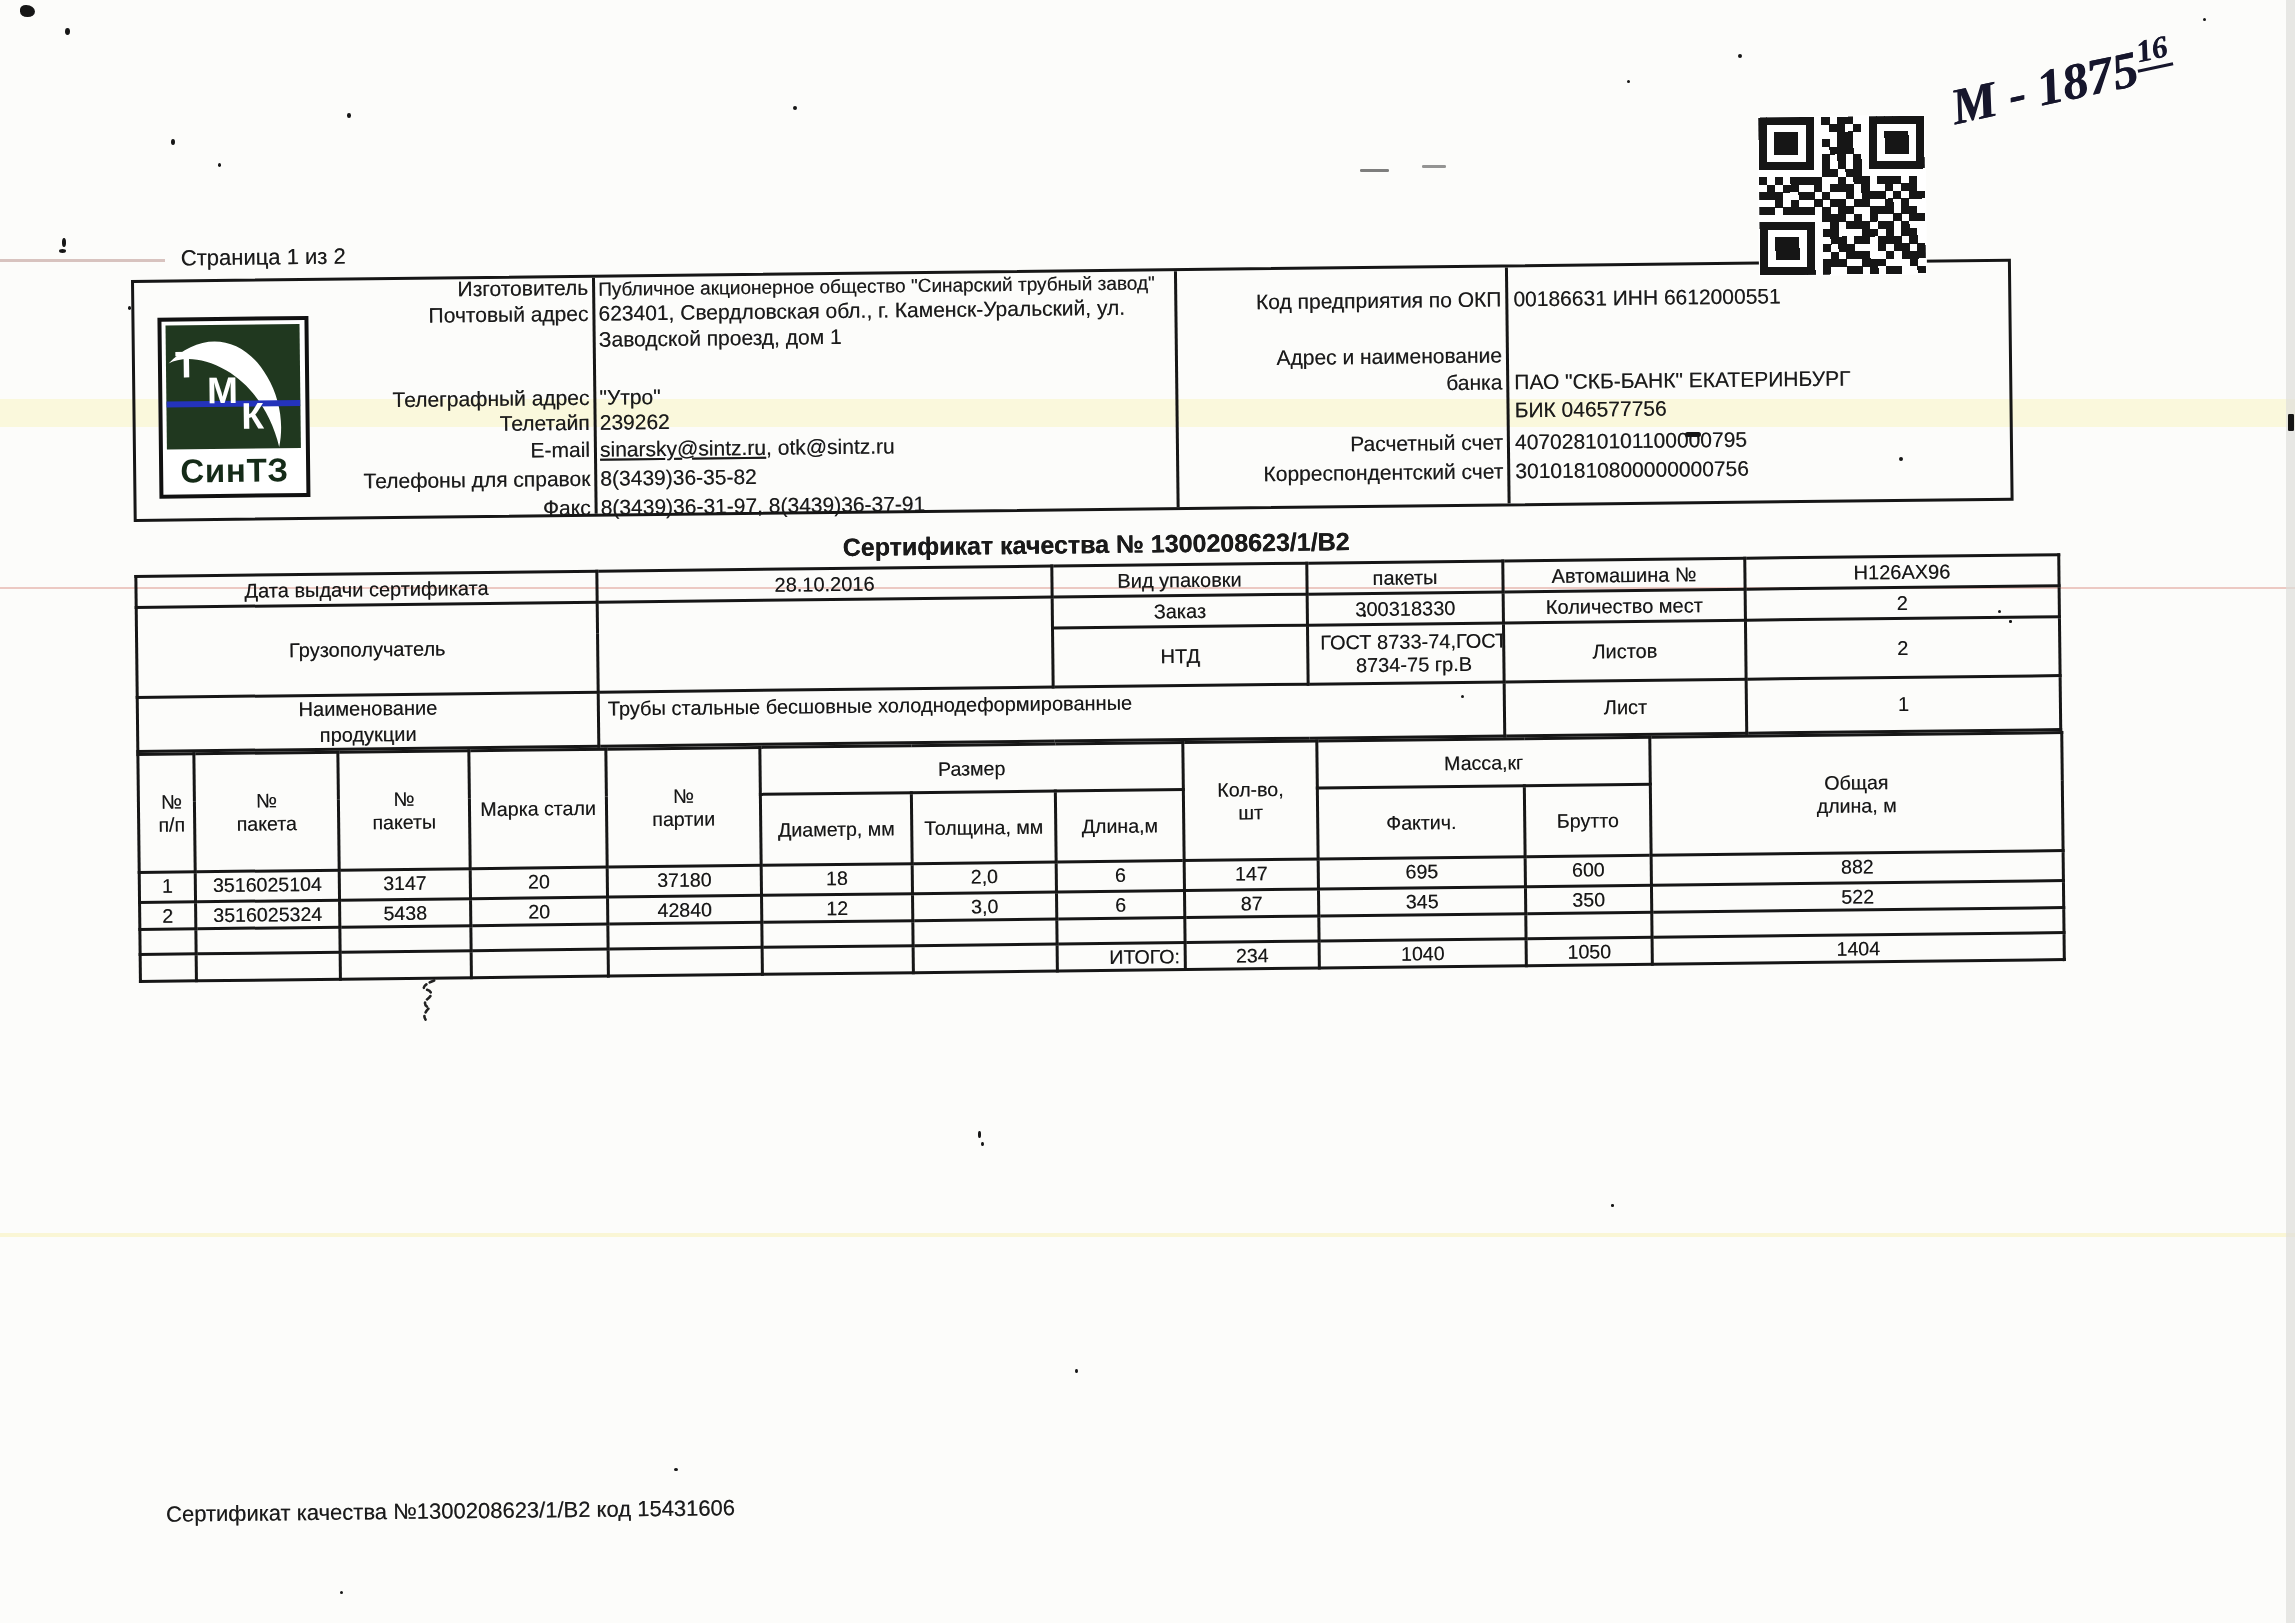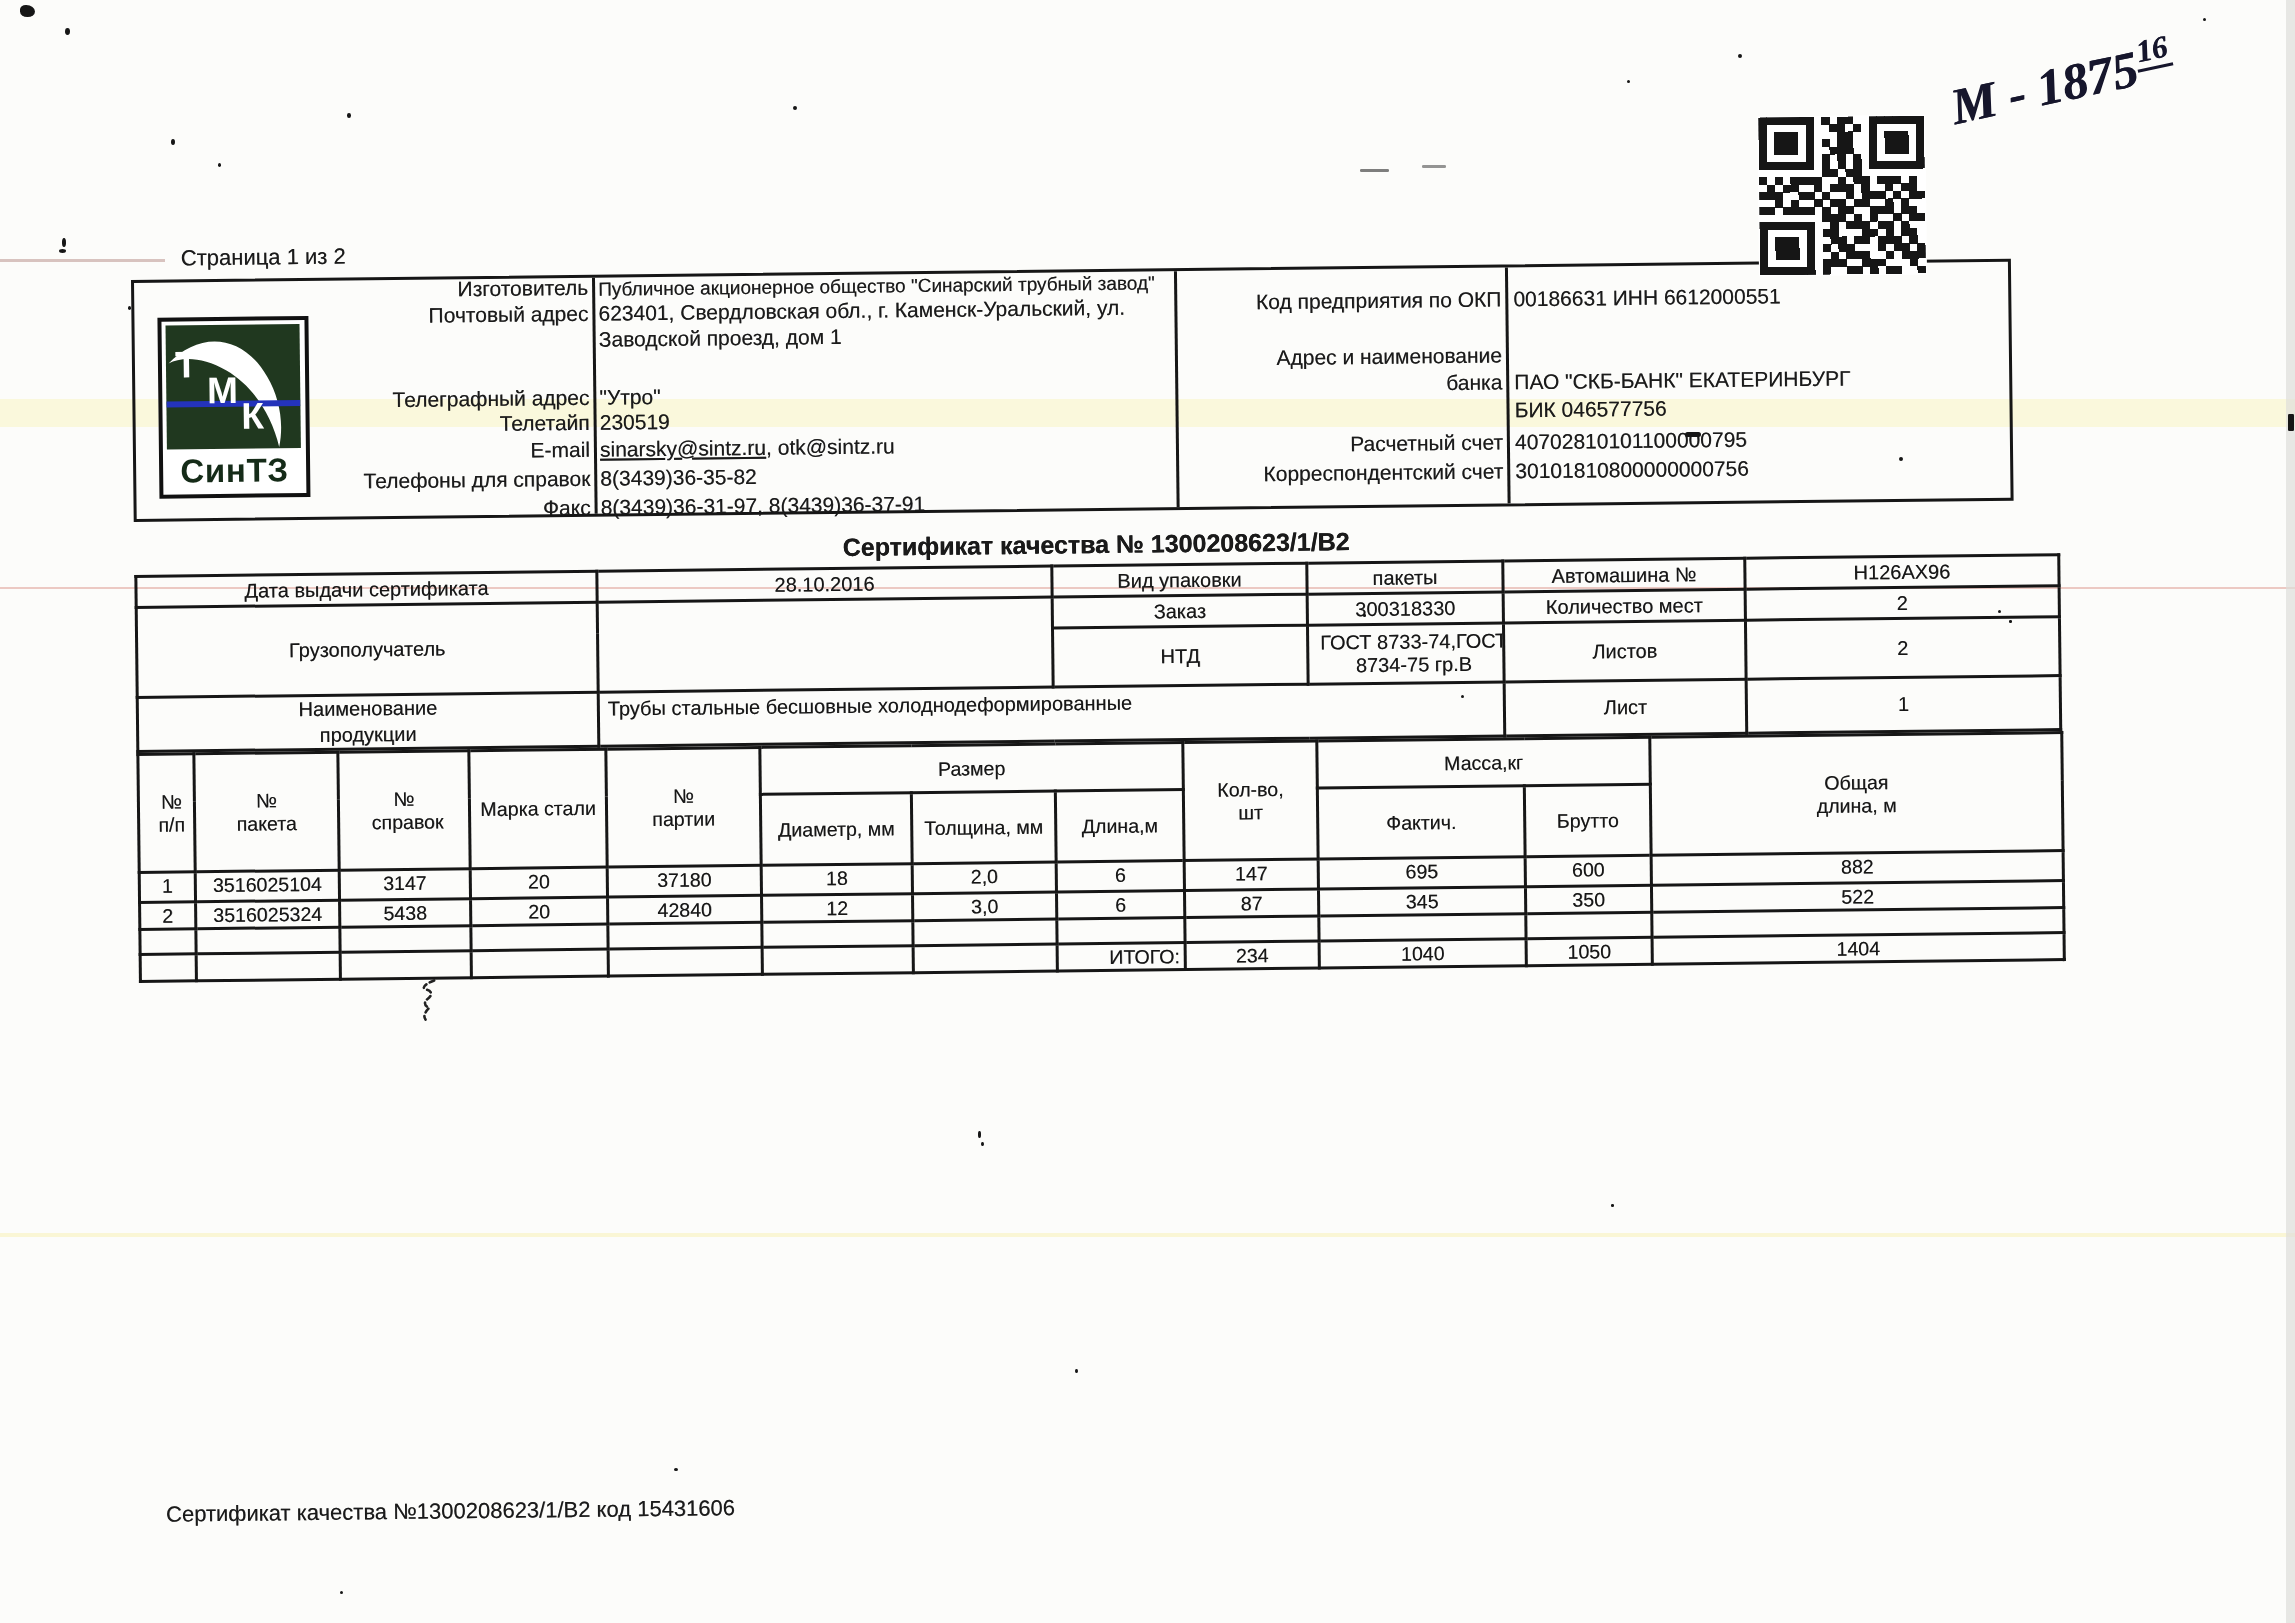--- a/index.html
+++ b/index.html
@@ -92,21 +92,21 @@
     </div>
 
     <div class="txt lbl" style="left:262px;top:281px;width:326px;">Изготовитель</div>
     <div class="txt val" style="left:598px;top:283px;font-size:19px;">Публичное акционерное общество "Синарский трубный завод"</div>
     <div class="txt lbl" style="left:262px;top:307px;width:326px;">Почтовый адрес</div>
     <div class="txt val" style="left:598px;top:307px;">623401, Свердловская обл., г. Каменск-Уральский, ул.</div>
     <div class="txt val" style="left:598px;top:333px;">Заводской проезд, дом 1</div>
     <div class="txt lbl" style="left:262px;top:391px;width:326px;">Телеграфный адрес</div>
     <div class="txt val" style="left:598px;top:391px;">"Утро"</div>
     <div class="txt lbl" style="left:262px;top:416px;width:326px;">Телетайп</div>
-    <div class="txt val" style="left:598px;top:416px;">230519</div>
+    <div class="txt val" style="left:598px;top:416px;">239262</div>
     <div class="txt lbl" style="left:262px;top:443px;width:326px;">E-mail</div>
     <div class="txt val" style="left:598px;top:443px;">
       <span class="u">sinarsky@sintz.ru</span><span>,  otk@sintz.ru</span>
     </div>
     <div class="txt lbl" style="left:262px;top:472px;width:326px;">Телефоны для справок</div>
     <div class="txt val" style="left:598px;top:472px;">8(3439)36-35-82</div>
     <div class="txt lbl" style="left:262px;top:501px;width:326px;">Факс</div>
     <div class="txt val" style="left:598px;top:501px;">8(3439)36-31-97, 8(3439)36-37-91</div>
 
     <div class="txt lbl" style="left:1211px;top:303px;width:290px;">Код предприятия по ОКП</div>
@@ -185,21 +185,21 @@
         </colgroup>
       <tbody>
           <tr style="height:47px">
         <td rowspan="2">
               <div class="cellblock" style="width:39px;margin-left:12px;">№ п/п</div>
             </td>
         <td rowspan="2">
               <div class="cellblock" style="width:65px;text-align:center;">№ пакета</div>
             </td>
         <td rowspan="2">
-              <div class="cellblock" style="width:65px;">№ справок</div>
+              <div class="cellblock" style="width:65px;">№ пакеты</div>
             </td>
         <td rowspan="2">Марка стали</td>
         <td rowspan="2">
               <div class="cellblock" style="width:72px;">№ партии</div>
             </td>
         <td colspan="3">Размер</td>
         <td rowspan="2">
               <div class="cellblock" style="width:79px;">Кол-во, шт</div>
             </td>
         <td colspan="2">Масса,кг</td>

